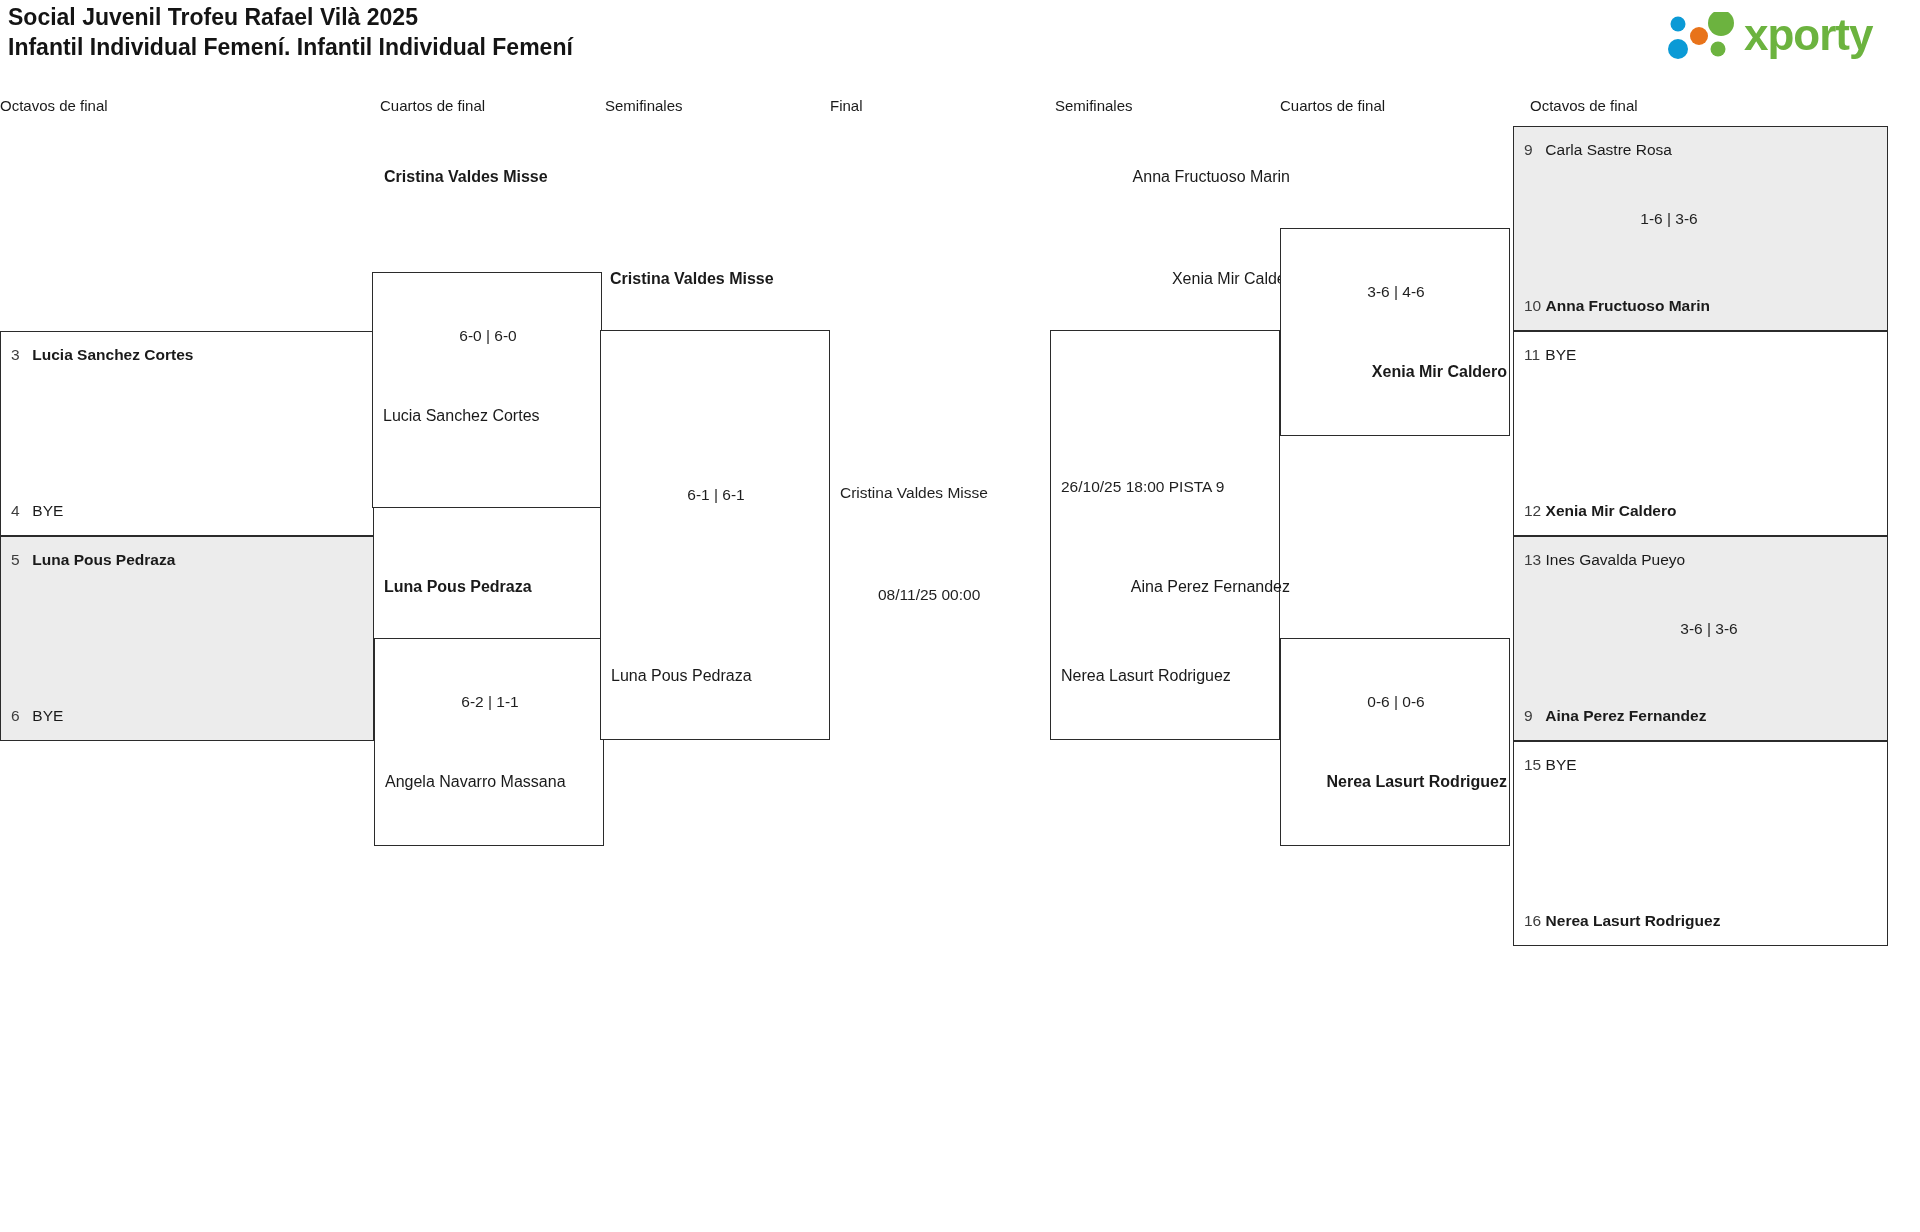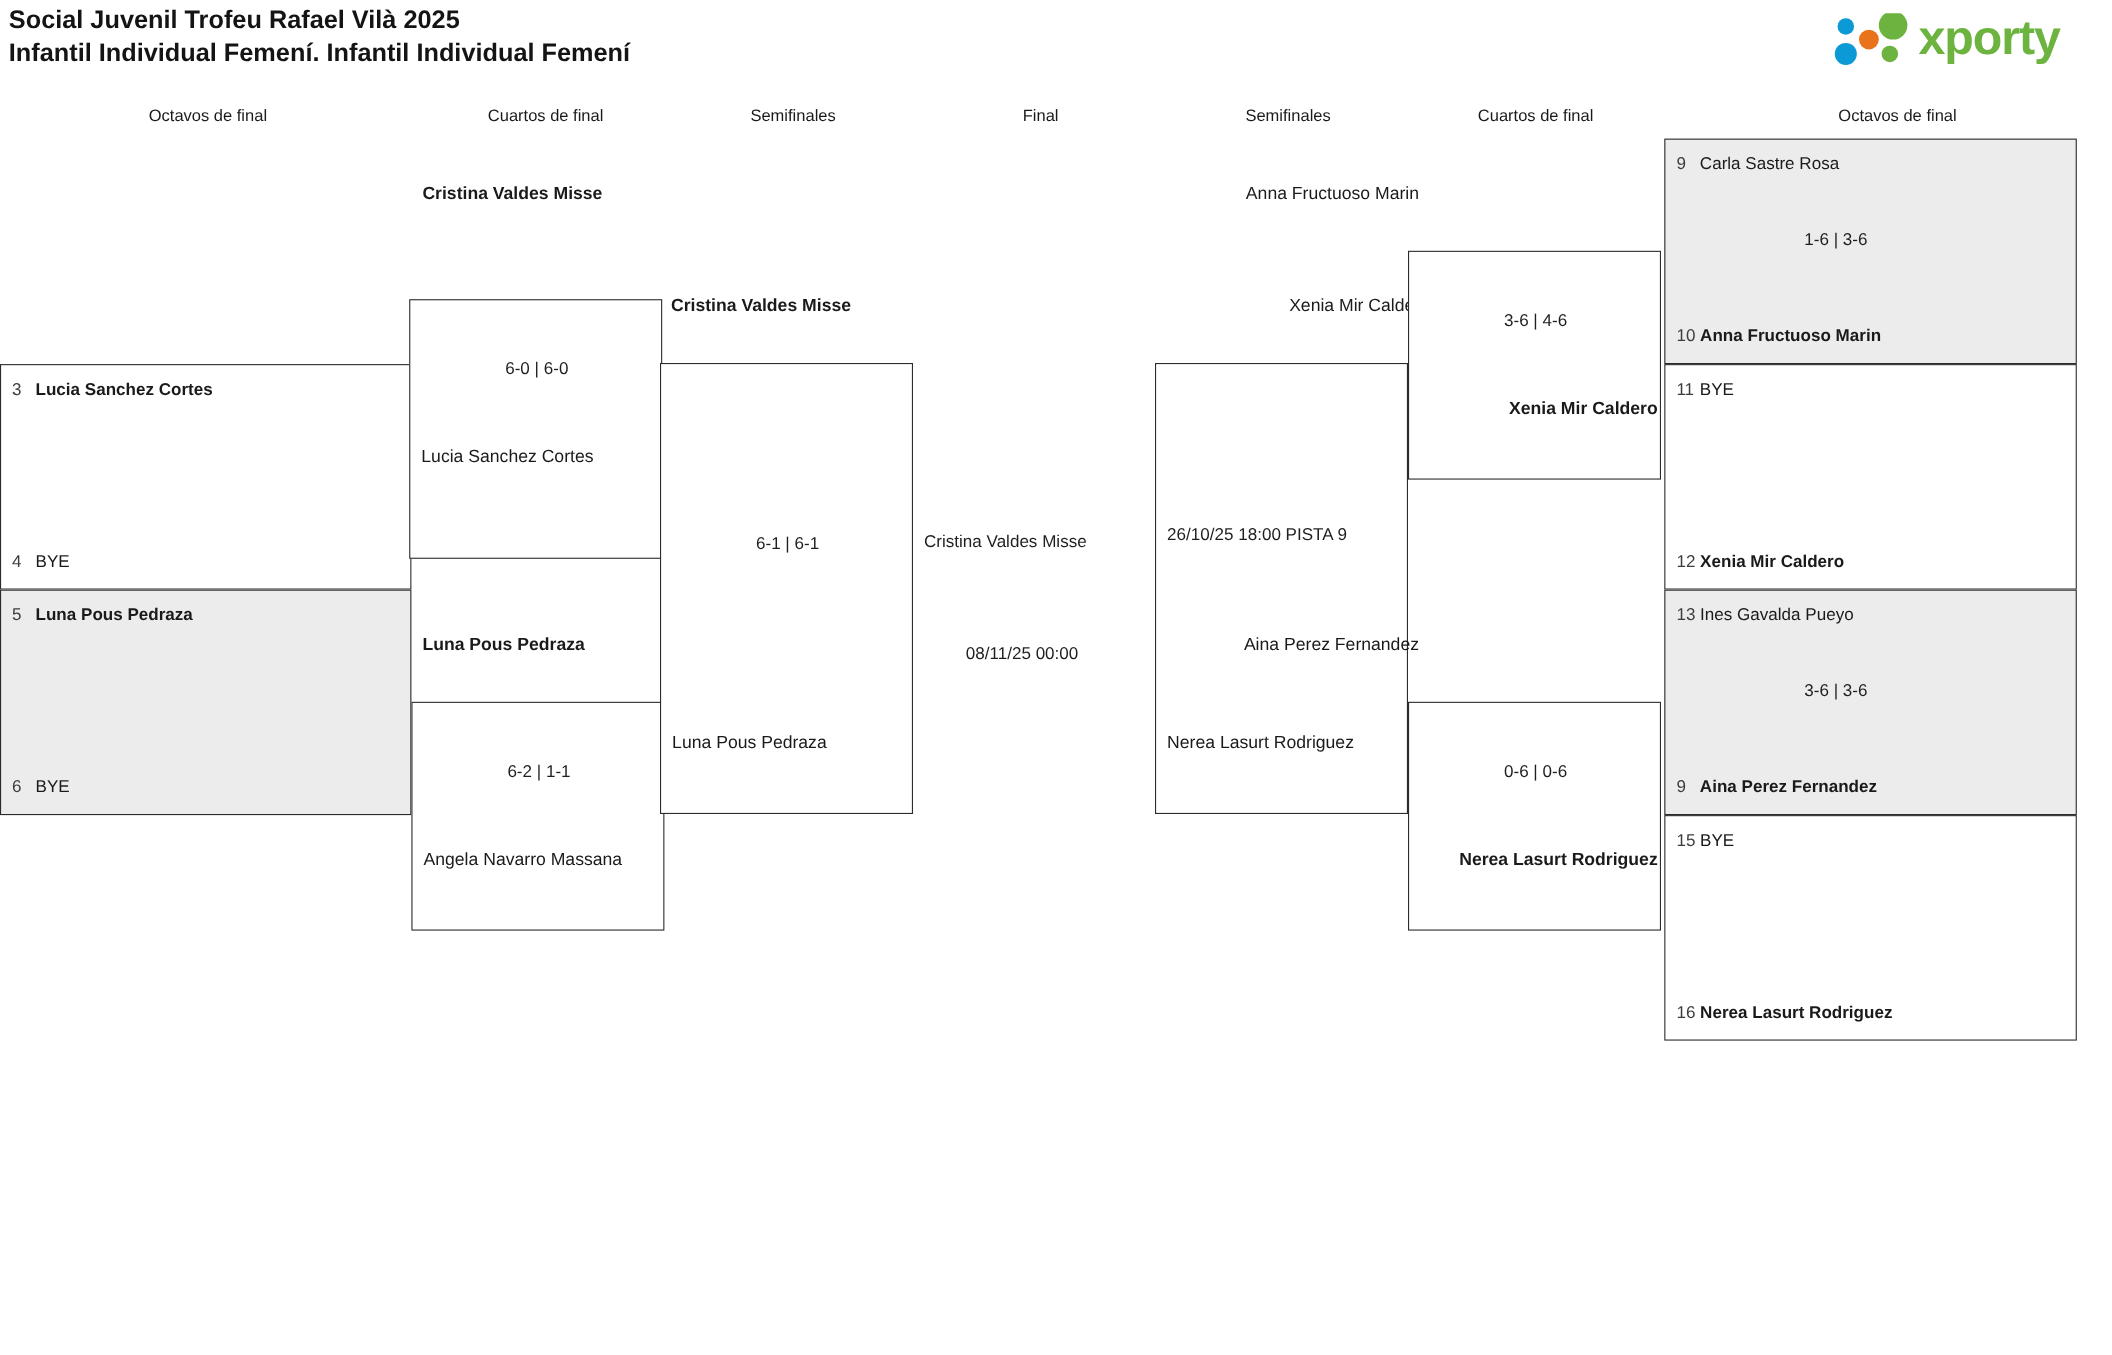--- a/index.html
+++ b/index.html
@@ -52,21 +52,20 @@
     color: #6cb33f;
     line-height: 54px;
   }
 
   
   .col-head {
     position: absolute;
     top: 97px;
     font-size: 15px;
     color: #1a1a1a;
-    text-align: center;
     white-space: nowrap;
   }
 
   
   .bracket { position: absolute; left: 0; top: 0; width: 1920px; height: 1232px; }
 
   .box {
     position: absolute;
     box-sizing: border-box;
     border: 1.5px solid #2b2b2b;
@@ -238,21 +237,21 @@
       <span class="seed">12</span>
       <span class="pname win">Xenia Mir Caldero</span>
     </div>
   </div>
 
   <div class="box shaded" style="left:1513px;top:536px;width:375px;height:205px;">
     <div class="slot" style="top:14px;">
       <span class="seed">13</span>
       <span class="pname">Ines Gavalda Pueyo</span>
     </div>
-    <div class="score" style="left:0;width:310px;top:83px;">3-6 | 3-6</div>
+    <div class="score" style="left:0;width:310px;top:83px;padding-left:40px;">3-6 | 3-6</div>
     <div class="slot" style="top:170px;">
       <span class="seed">9</span>
       <span class="pname win">Aina Perez Fernandez</span>
     </div>
   </div>
 
   <div class="box" style="left:1513px;top:741px;width:375px;height:205px;">
     <div class="slot" style="top:14px;">
       <span class="seed">15</span>
       <span class="pname">BYE</span>

